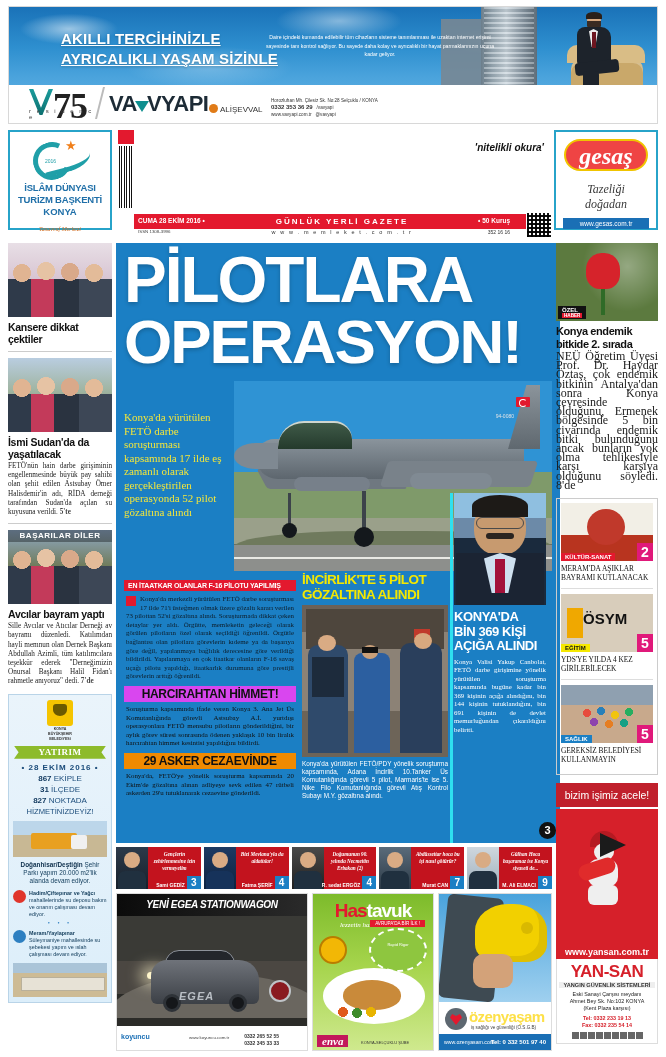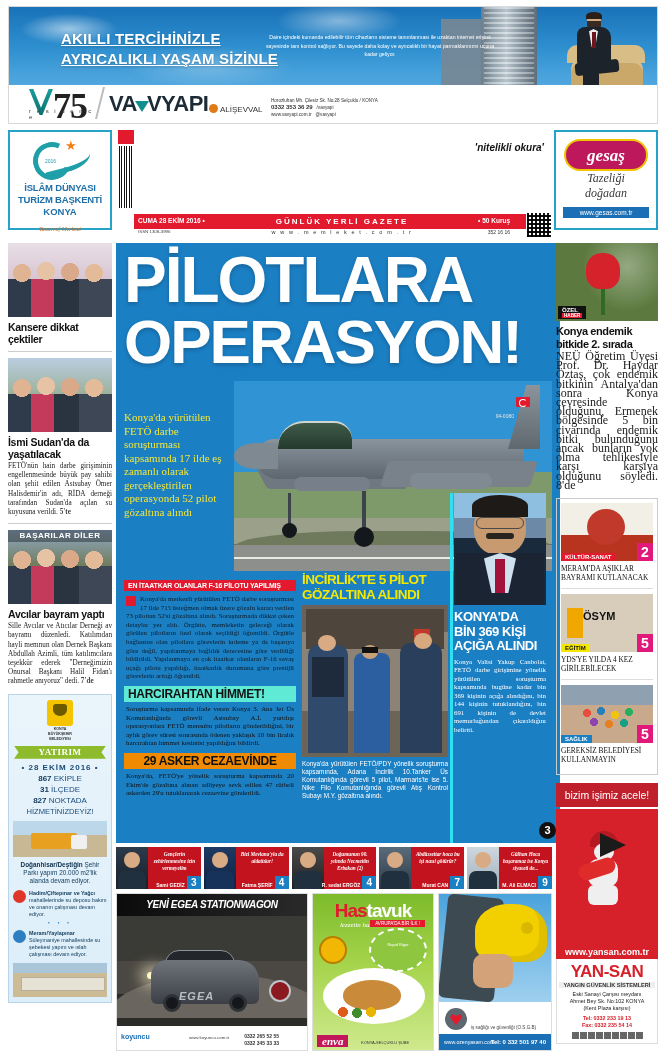--- a/index.html
+++ b/index.html
@@ -127,22 +127,22 @@
   .underrow .l{position:absolute;left:4px;top:0;font-size:4.4px;color:#444;font-family:"Liberation Sans",sans-serif;}
   .underrow .m{position:absolute;left:0;right:0;top:0;text-align:center;font-size:5.5px;letter-spacing:1.6px;color:#333;font-family:"Liberation Sans",sans-serif;}
   .underrow .r{position:absolute;right:40px;top:0;font-size:5px;color:#333;font-family:"Liberation Sans",sans-serif;}
   .qr{position:absolute;right:-2px;top:84px;width:26px;height:26px;
     background:
       repeating-linear-gradient(90deg,#111 0 2px,#fff 2px 4px),
       repeating-linear-gradient(0deg,#111 0 2px,#fff 2px 4px);
     background-blend-mode:multiply;border:1px solid #fff;}
 
   .logo-right{position:absolute;right:8px;top:2px;width:104px;height:100px;border:2px solid #27a3c9;background:#fff;text-align:center;}
-  .gesas-pill{margin:7px auto 0;width:84px;height:32px;border-radius:16px;background:#be185d;border:2px solid #f0c400;
-    color:#fff;font-family:"Liberation Serif",serif;font-style:italic;font-weight:bold;font-size:17px;line-height:30px;}
+  .gesas-pill{margin:7px auto 11px;width:84px;height:32px;border-radius:16px;background:#ef4444;border:2px solid #f0c400;
+    color:#fff;font-family:"Liberation Serif",serif;font-style:italic;font-weight:bold;font-size:24px;line-height:30px;}
   .gesas-t{font-family:"Liberation Serif",serif;font-style:italic;font-size:12px;color:#3a3a3a;line-height:15px;}
   .gesas-url{margin:6px auto 0;width:86px;height:11px;background:#1a6fb5;color:#fff;font-size:6.5px;line-height:11px;font-family:"Liberation Sans",sans-serif;}
 
   
   .leftcol{position:absolute;left:8px;top:243px;width:104px;height:806px;}
   .lphoto{width:100%;height:74px;position:relative;overflow:hidden;background:#cfd6dc;}
   .lphoto.p1{background:linear-gradient(180deg,#e8dfe6 0%,#d9c7d4 45%,#b9a9b6 100%);}
   .lphoto.p2{background:linear-gradient(180deg,#b9cde0 0%,#9fb4a0 45%,#7d6f52 100%);}
   .lphoto.p3{background:linear-gradient(180deg,#8fa9c4 0%,#6f7a58 50%,#4d4b34 100%);}
   .lphoto .ppl{position:absolute;bottom:0;left:0;width:100%;height:56px;
@@ -220,21 +220,21 @@
   .lead{
     position:absolute;left:8px;top:168px;width:110px;
     font-family:"Liberation Serif",serif;color:#f4e63a;font-size:11px;line-height:13.5px;
   }
 
   
   .boxA{position:absolute;left:8px;top:337px;width:172px;}
   .kicker-red{background:#e3192e;color:#fff;font-family:"Liberation Sans",sans-serif;font-weight:bold;font-size:7px;padding:2px 4px;letter-spacing:-.2px;}
   .boxA .txt{font-family:"Liberation Serif",serif;font-size:6.9px;line-height:8.6px;color:#0d1c28;text-align:justify;padding:4px 2px 0 2px;}
   .boxA .txt .dot{float:left;width:10px;height:10px;background:#e3192e;margin:1px 4px 0 0;}
-  .kicker-yellow{background:#5eead4;color:#111;font-family:"Liberation Sans",sans-serif;font-weight:bold;font-size:12px;padding:1px 4px;letter-spacing:-.3px;}
+  .kicker-yellow{background:#d946ef;color:#111;font-family:"Liberation Sans",sans-serif;font-weight:bold;font-size:12px;padding:1px 4px;text-align:center;letter-spacing:-.3px;}
   .kicker-orange{background:#f08a00;color:#111;font-family:"Liberation Sans",sans-serif;font-weight:bold;font-size:12px;padding:1px 4px;text-align:center;letter-spacing:-.3px;}
   .boxA .txt2{font-family:"Liberation Serif",serif;font-size:6.9px;line-height:8.6px;color:#111;text-align:justify;padding:3px 2px 0 2px;}
   .blkband{background:#0d0d0d;}
 
   .boxB{position:absolute;left:186px;top:330px;width:146px;}
   .boxB .hd{font-family:"Liberation Sans",sans-serif;font-weight:bold;color:#f5e800;font-size:13.5px;line-height:14.5px;letter-spacing:-.5px;}
   .boxB .ph{margin-top:3px;width:100%;height:152px;background:linear-gradient(180deg,#6b6158 0 18%,#8c8276 18% 70%,#6d6458 70% 100%);position:relative;overflow:hidden;}
   .boxB .ph .door{position:absolute;left:4px;top:4px;width:138px;height:40px;background:#4e463d;}
   .boxB .ph .sign{position:absolute;right:18px;top:24px;width:16px;height:10px;background:#c0392b;}
   .boxB .ph .c1{position:absolute;left:6px;top:40px;width:40px;height:108px;background:#2f4a6b;border-radius:10px 10px 0 0;}
@@ -272,21 +272,21 @@
   .ozelbadge i{display:block;background:#e3192e;color:#fff;font-size:4.6px;padding:0 2px;font-style:normal;}
   .rtitle{font-family:"Liberation Sans",sans-serif;font-weight:bold;font-size:11px;line-height:12.5px;color:#111;margin:4px 0 2px;letter-spacing:-.4px;}
   .rbody{font-family:"Liberation Serif",serif;font-size:12px;line-height:9.2px;color:#1b1b1b;text-align:justify;}
 
   .minibox{border:1px solid #ccc;margin-top:8px;padding:4px;}
   .mini{margin-bottom:6px;position:relative;}
   .mini .img{width:100%;height:58px;position:relative;overflow:hidden;}
   .mini.m1 .img{background:linear-gradient(180deg,#f2efe6 0 55%,#b8341f 55% 100%);}
   .mini.m1 .img:after{content:"";position:absolute;left:26px;top:6px;width:38px;height:36px;border-radius:50%;background:#c0392b;}
   .mini.m2 .img{background:linear-gradient(180deg,#d8cdbb 0 100%);}
-  .mini.m2 .osym{position:absolute;left:22px;top:16px;font-family:"Liberation Sans",sans-serif;font-weight:bold;font-size:11px;color:#111;}
+  .mini.m2 .osym{position:absolute;left:22px;top:16px;font-family:"Liberation Sans",sans-serif;font-weight:bold;font-size:15px;color:#111;}
   .mini.m2 .lshape{position:absolute;left:6px;top:14px;width:16px;height:30px;background:#f0a800;}
   .mini.m3 .img{background:linear-gradient(180deg,#8fa0b0 0 35%,#c8a98c 35% 100%);}
   .mini.m3 .pills{position:absolute;left:20px;top:22px;width:58px;height:22px;
     background:
       radial-gradient(circle 4px at 6px 6px,#e74c3c 98%,transparent),
       radial-gradient(circle 4px at 20px 4px,#2980b9 98%,transparent),
       radial-gradient(circle 4px at 34px 8px,#f1c40f 98%,transparent),
       radial-gradient(circle 4px at 48px 5px,#27ae60 98%,transparent),
       radial-gradient(circle 4px at 13px 15px,#8e44ad 98%,transparent),
       radial-gradient(circle 4px at 28px 17px,#e67e22 98%,transparent),
@@ -372,21 +372,21 @@
   .adOzen .sky{position:absolute;left:0;top:0;width:100%;height:108px;background:linear-gradient(180deg,#4aa3dc,#9fd0ef);}
   .adOzen .cloud{position:absolute;left:6px;top:60px;width:60px;height:16px;background:rgba(255,255,255,.7);border-radius:10px;}
   .adOzen .arm{position:absolute;left:4px;top:2px;width:56px;height:104px;background:#3e4a52;border-radius:6px;transform:rotate(6deg);}
   .adOzen .hand{position:absolute;left:34px;top:60px;width:40px;height:34px;background:#d3a279;border-radius:10px;}
   .adOzen .helm{position:absolute;right:4px;top:10px;width:72px;height:58px;background:#f2d000;border-radius:46% 46% 30% 30%;box-shadow:inset -8px -6px 0 rgba(0,0,0,.08);}
   .adOzen .helm:after{content:"";position:absolute;right:14px;top:18px;width:12px;height:12px;border-radius:50%;background:#d9b900;}
   .adOzen .white{position:absolute;left:0;top:108px;width:100%;height:34px;background:#fff;}
   .adOzen .logo{position:absolute;left:6px;top:114px;width:22px;height:22px;background:#5d6770;border-radius:50%;}
   .adOzen .logo:after{content:"";position:absolute;left:5px;top:6px;width:12px;height:11px;background:#e3192e;clip-path:polygon(50% 100%,0 32%,18% 0,50% 18%,82% 0,100% 32%);}
   .adOzen .nm{position:absolute;left:30px;top:114px;font-family:"Liberation Sans",sans-serif;font-weight:bold;font-size:15px;color:#e3192e;letter-spacing:-.6px;}
-  .adOzen .nm span{color:#ffffff;text-align:center;}
+  .adOzen .nm span{color:#fde047;text-align:center;}
   .adOzen .sub{position:absolute;left:32px;top:131px;font-family:"Liberation Sans",sans-serif;font-size:4.6px;color:#444;}
   .adOzen .bar{position:absolute;left:0;bottom:0;width:100%;height:16px;background:#1a6fb5;color:#fff;
     font-family:"Liberation Sans",sans-serif;font-size:5.2px;line-height:16px;}
   .adOzen .bar .l{position:absolute;left:5px;}
   .adOzen .bar .r{position:absolute;right:5px;}
   .adOzen .bar .r b{font-size:6px;}
 </style>
 </head>
 <body>
 

